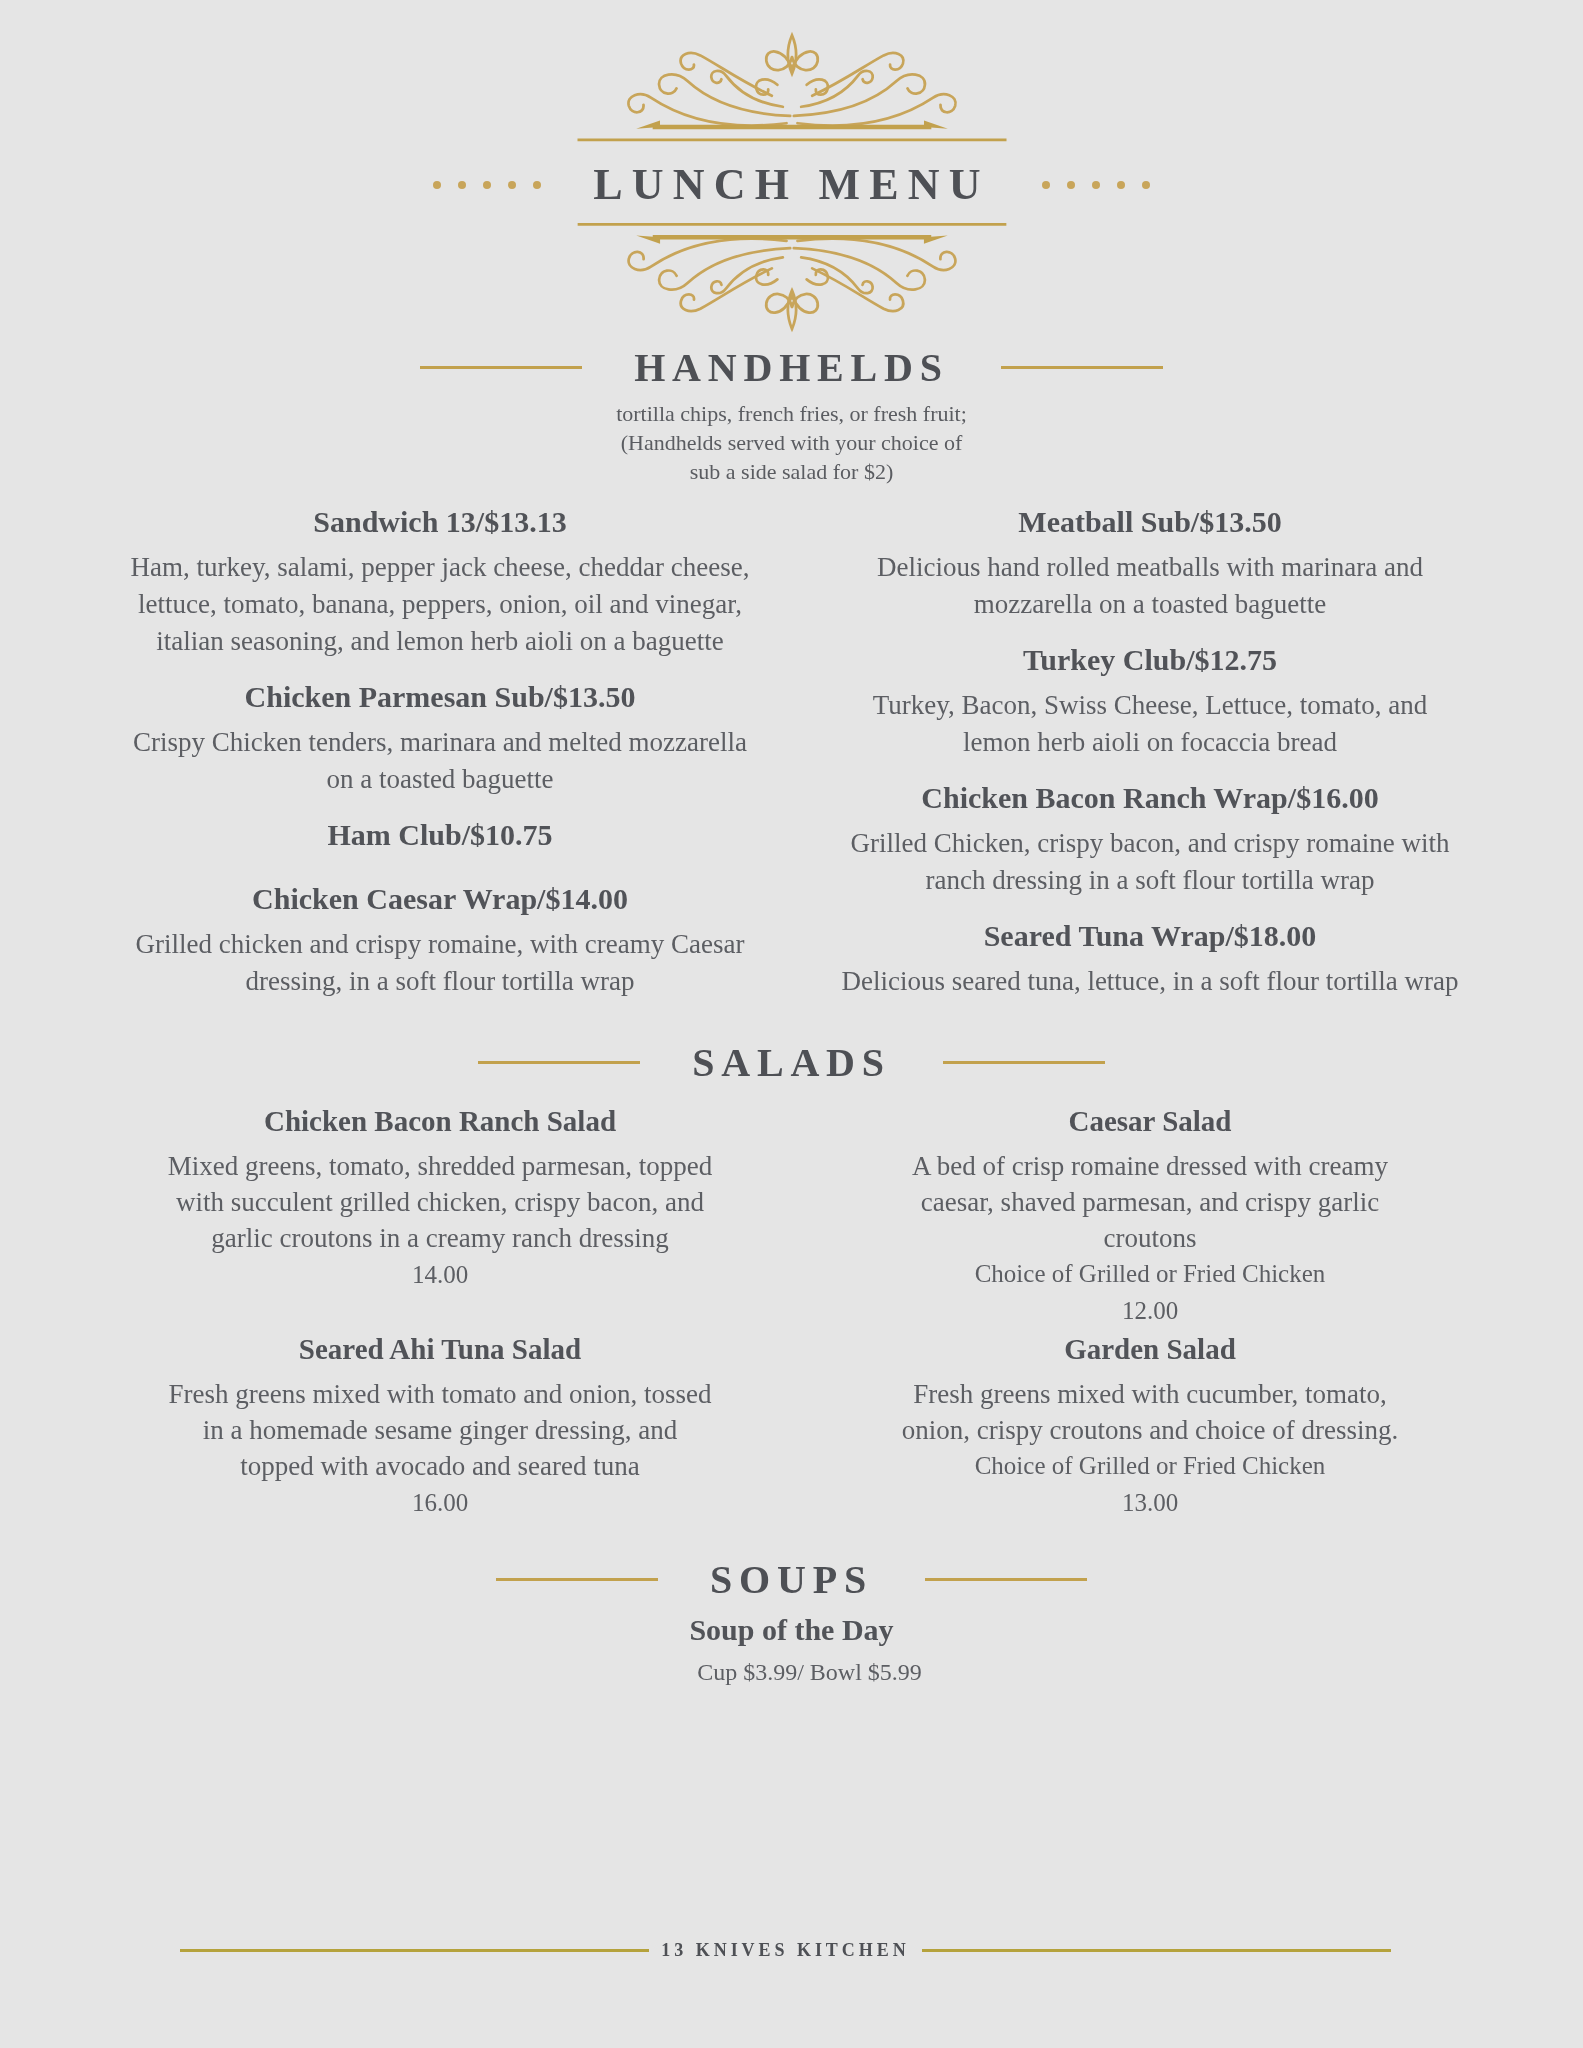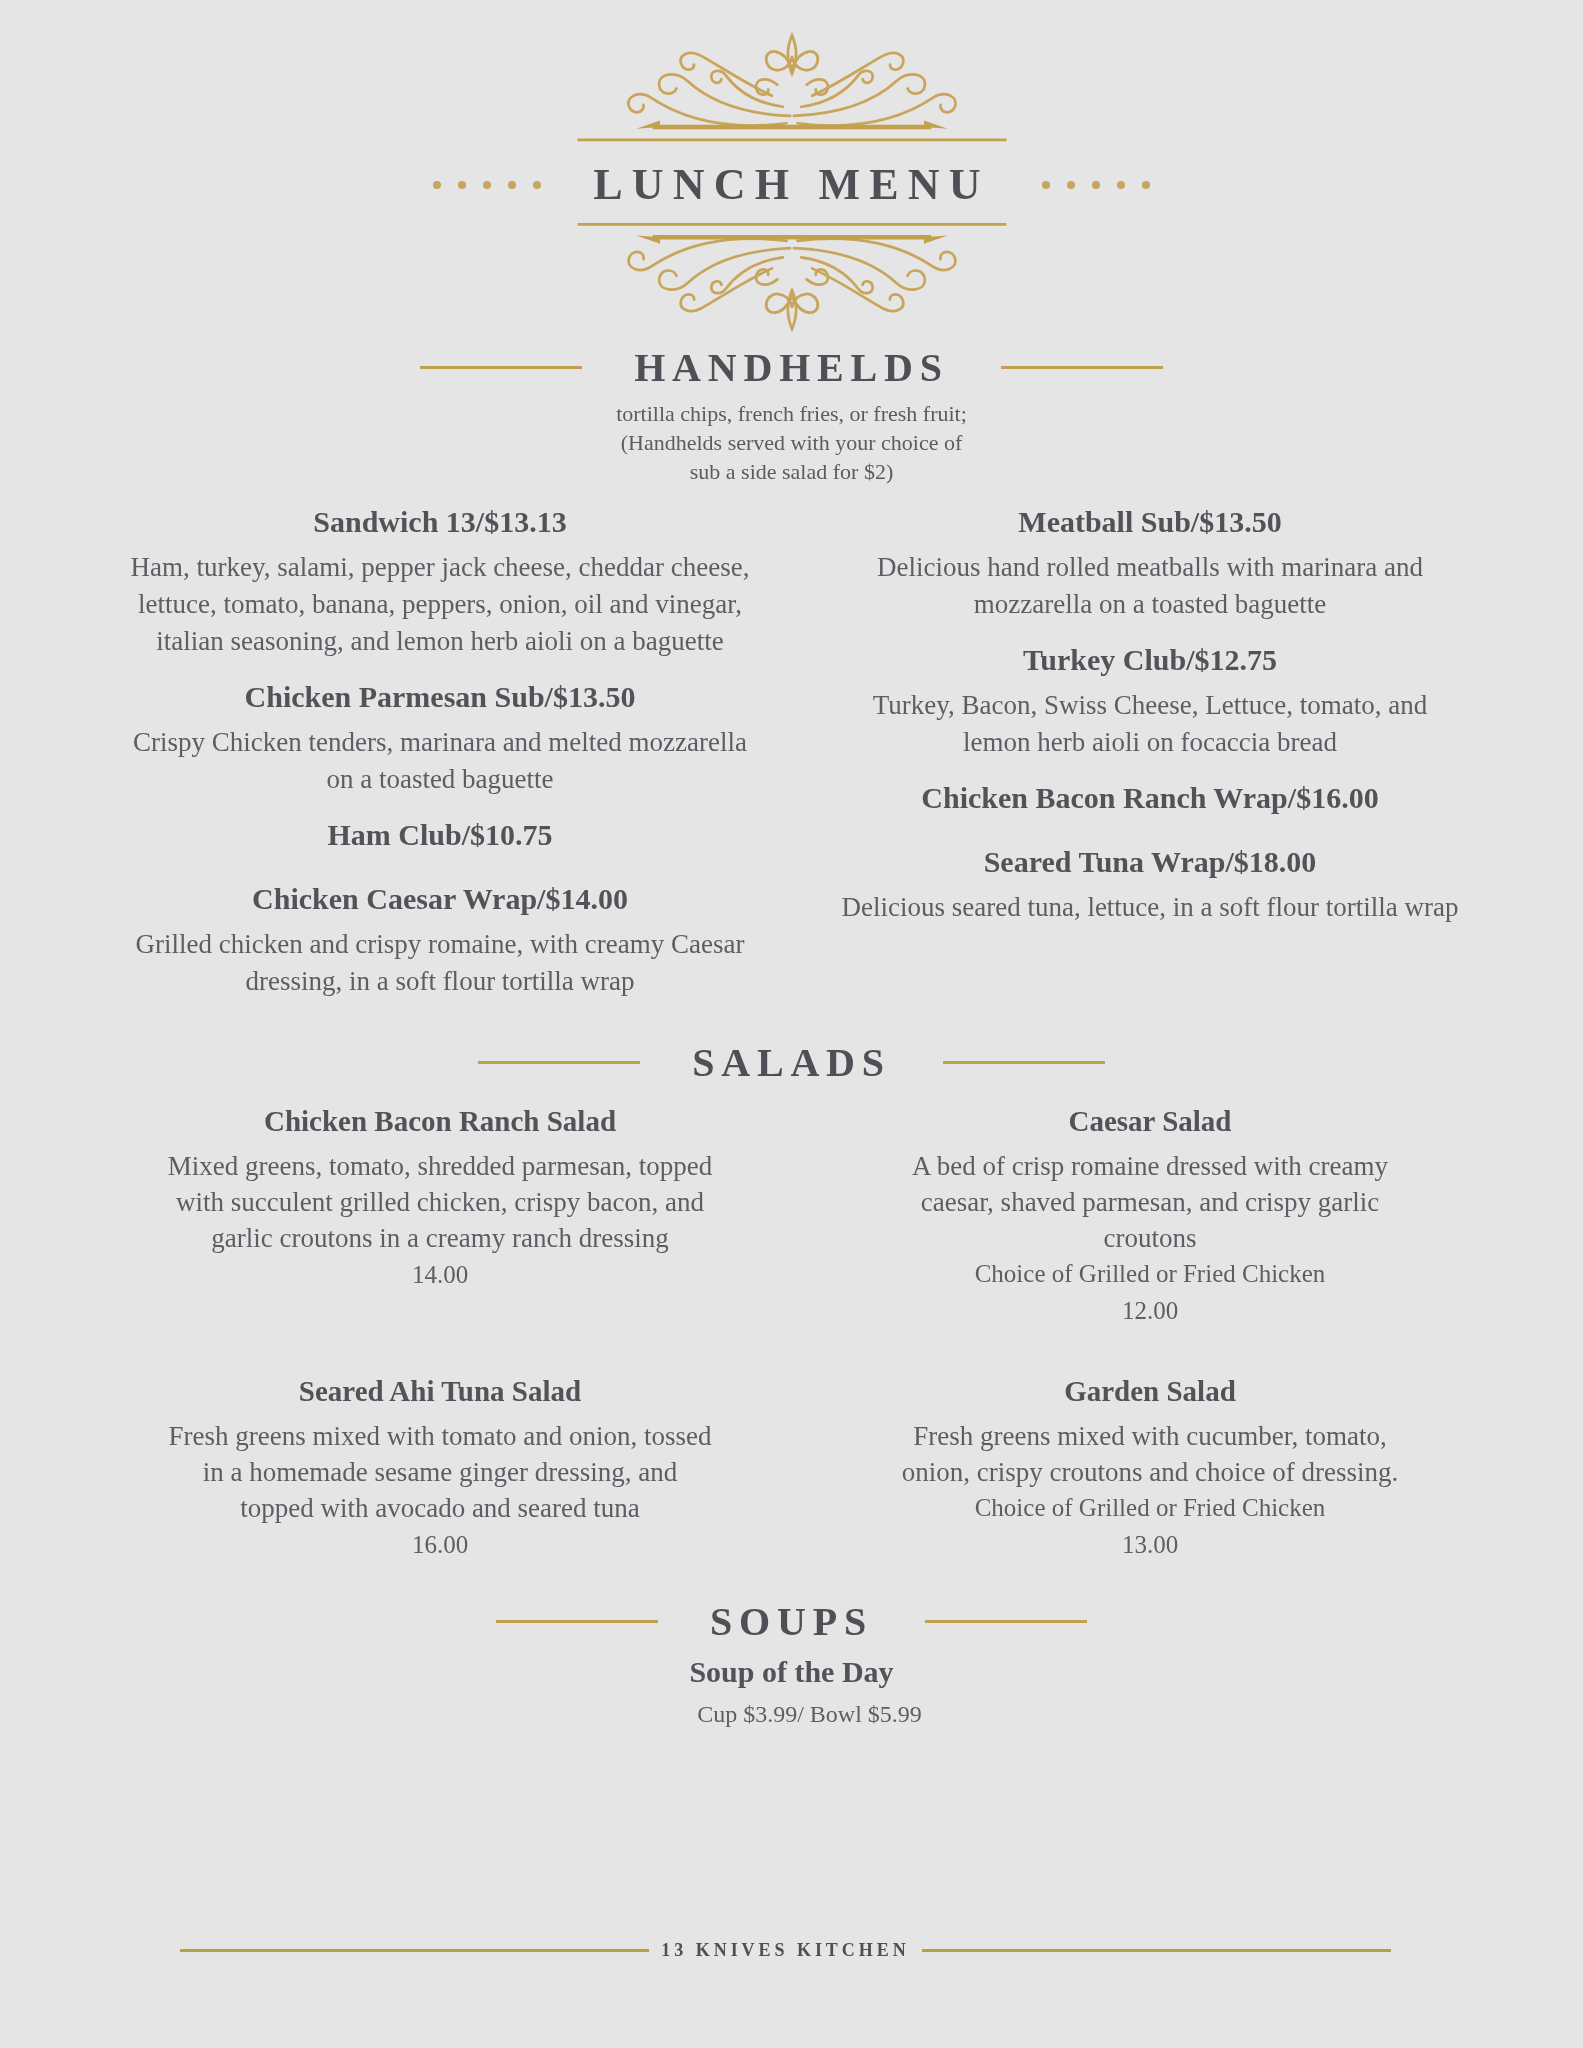--- a/index.html
+++ b/index.html
@@ -59,21 +59,21 @@
     color:#515358;
   }
   .h-item .item-desc{
     margin:0 auto;max-width:625px;
     font-size:27px;line-height:37px;color:#5c5e63;
   }
 
   
   .salad-grid{
     display:grid;grid-template-columns:1fr 1fr;
-    width:1420px;margin:16px 0 0 85px;row-gap:42px;
+    width:1420px;margin:16px 0 0 85px;
   }
   .s-item{text-align:center;}
   .s-item .item-title{
     margin:0 0 8px 0;
     font-size:29px;font-weight:bold;line-height:38px;color:#515358;
   }
   .s-item .item-desc{
     margin:0 auto;max-width:545px;
     font-size:27px;line-height:36px;color:#5c5e63;
   }
@@ -190,20 +190,21 @@
       <div class="h-item">
         <p class="item-title">Meatball Sub/$13.50</p>
         <p class="item-desc">Delicious hand rolled meatballs with marinara and mozzarella on a toasted baguette</p>
       </div>
       <div class="h-item">
         <p class="item-title">Turkey Club/$12.75</p>
         <p class="item-desc">Turkey, Bacon, Swiss Cheese, Lettuce, tomato, and lemon herb aioli on focaccia bread</p>
       </div>
       <div class="h-item">
         <p class="item-title">Chicken Bacon Ranch Wrap/$16.00</p>
+        <p class="item-desc">Grilled Chicken, crispy bacon, and crispy romaine with ranch dressing in a soft flour tortilla wrap</p>
       </div>
       <div class="h-item">
         <p class="item-title">Seared Tuna Wrap/$18.00</p>
         <p class="item-desc">Delicious seared tuna, lettuce, in a soft flour tortilla wrap</p>
       </div>
     </div>
   </div>
 
   <div class="section-head head-salads">
     <span class="rule"></span>

